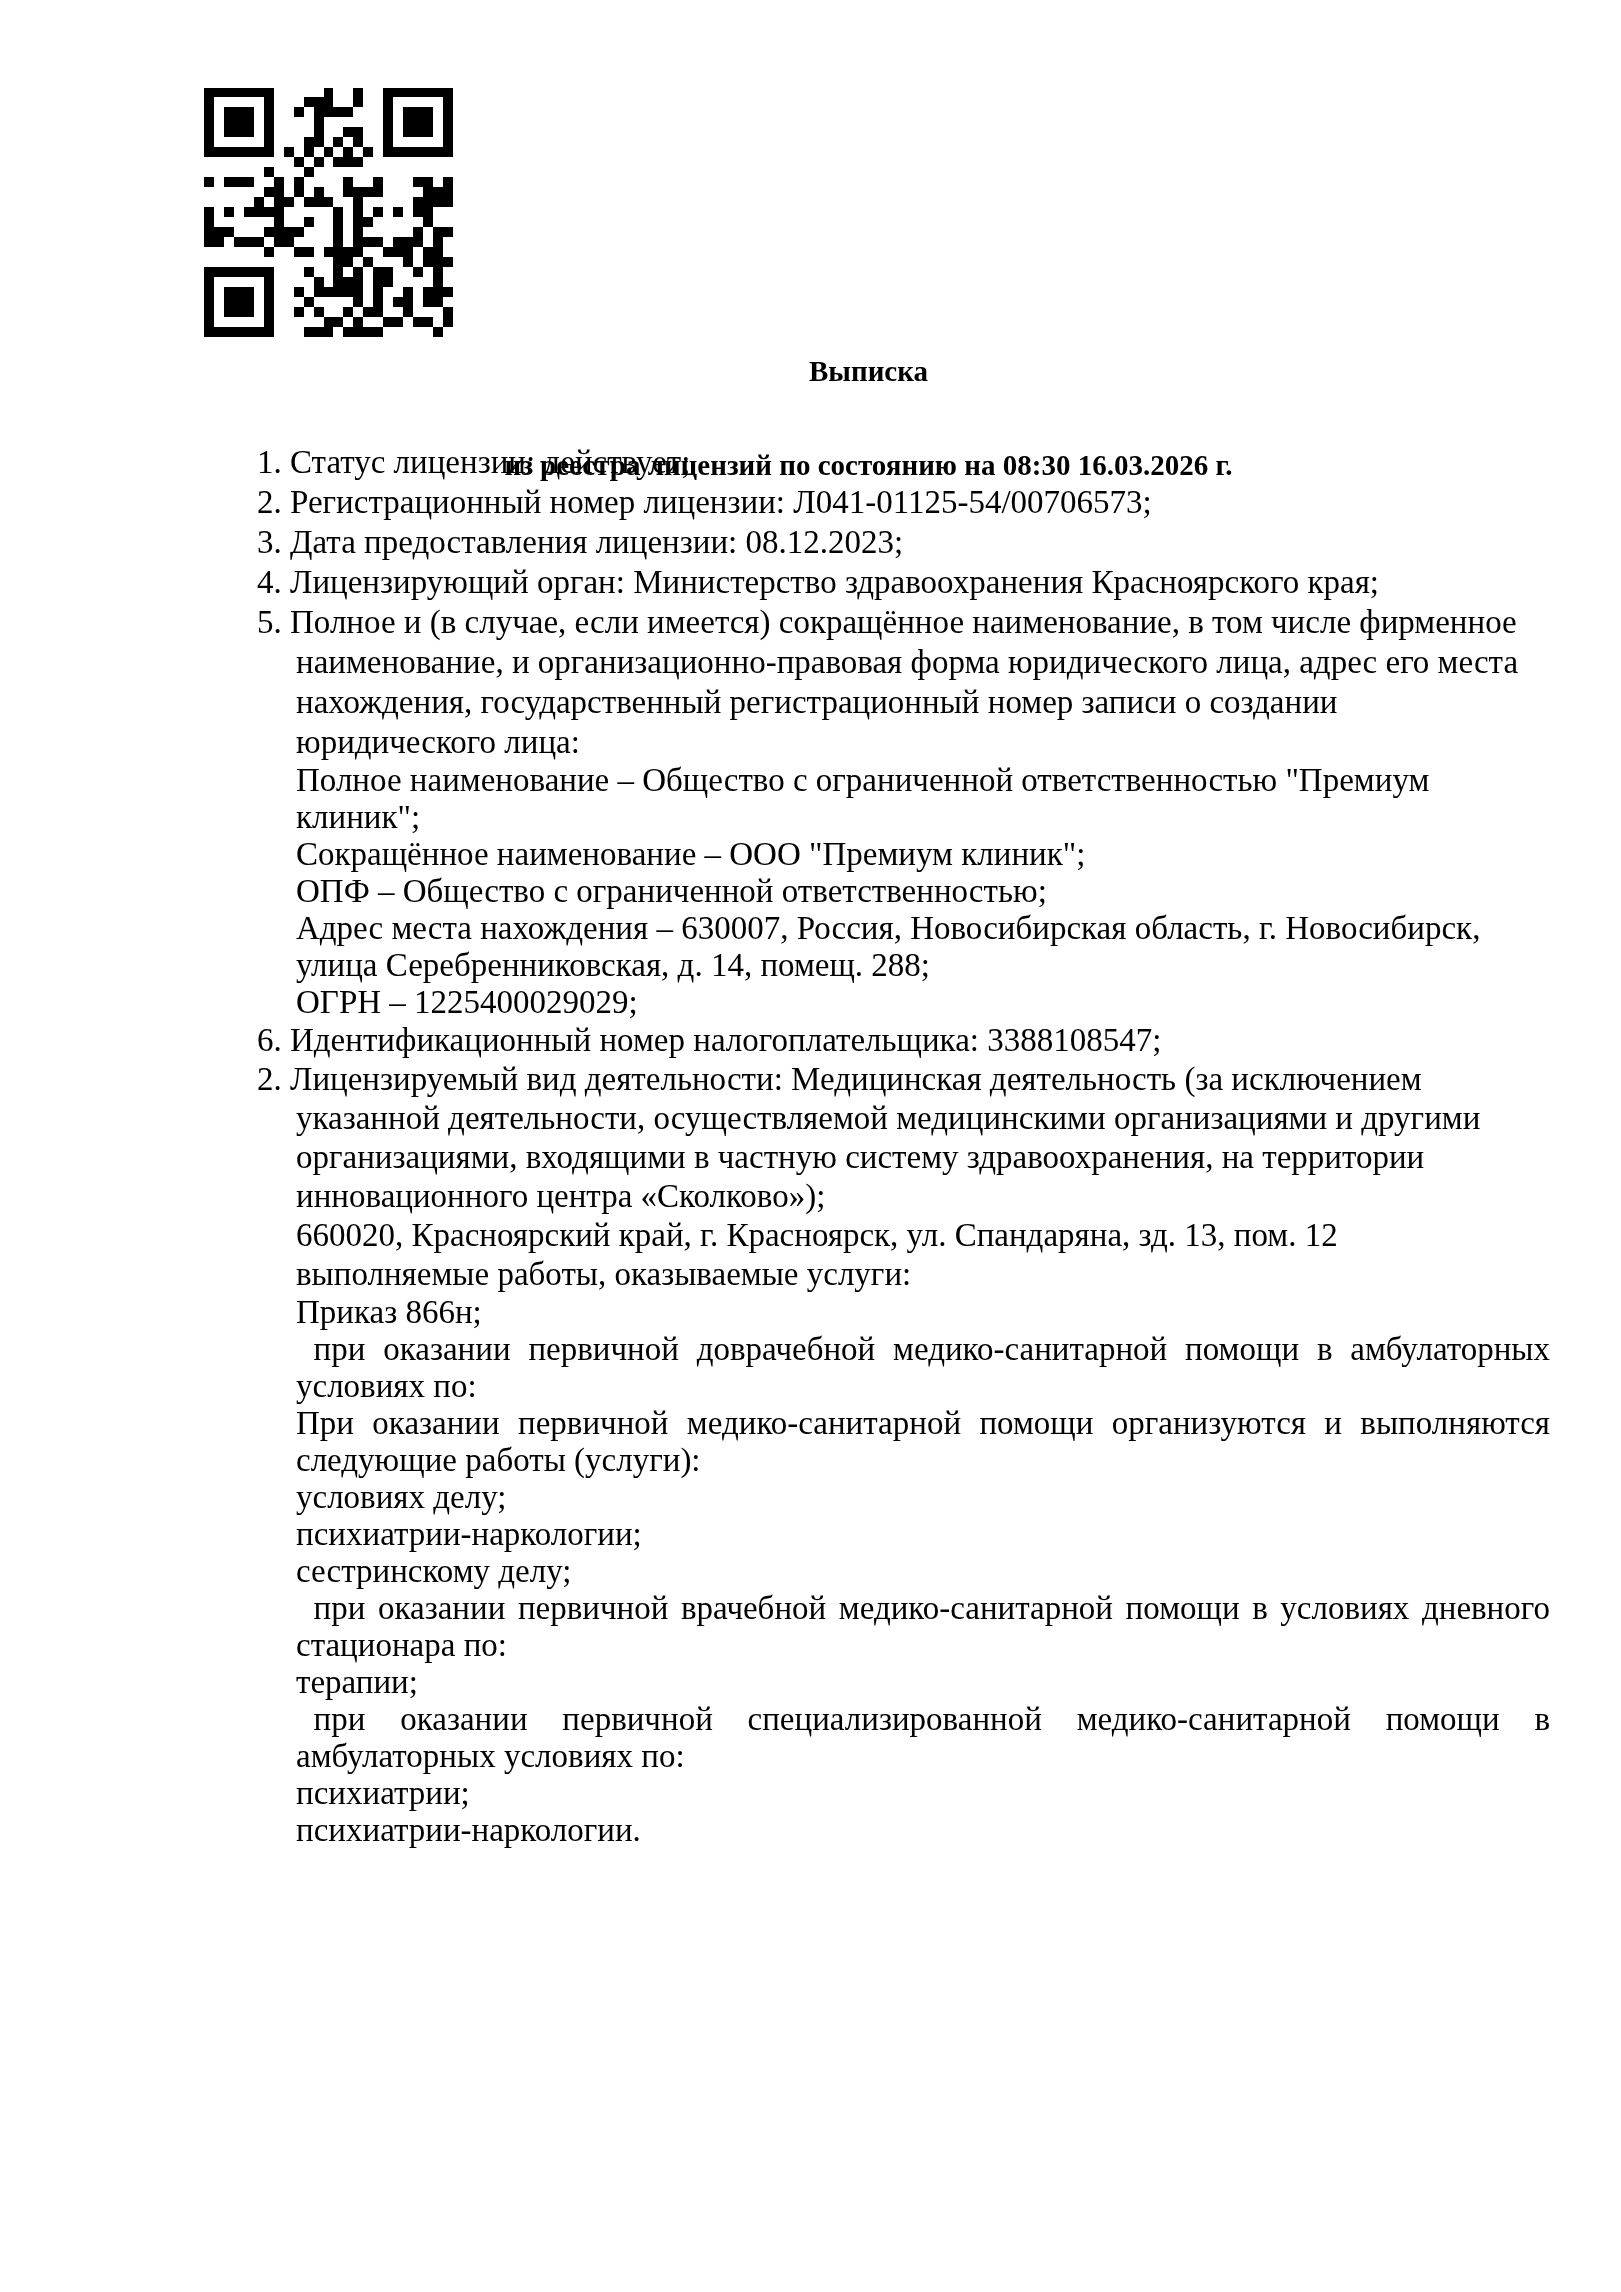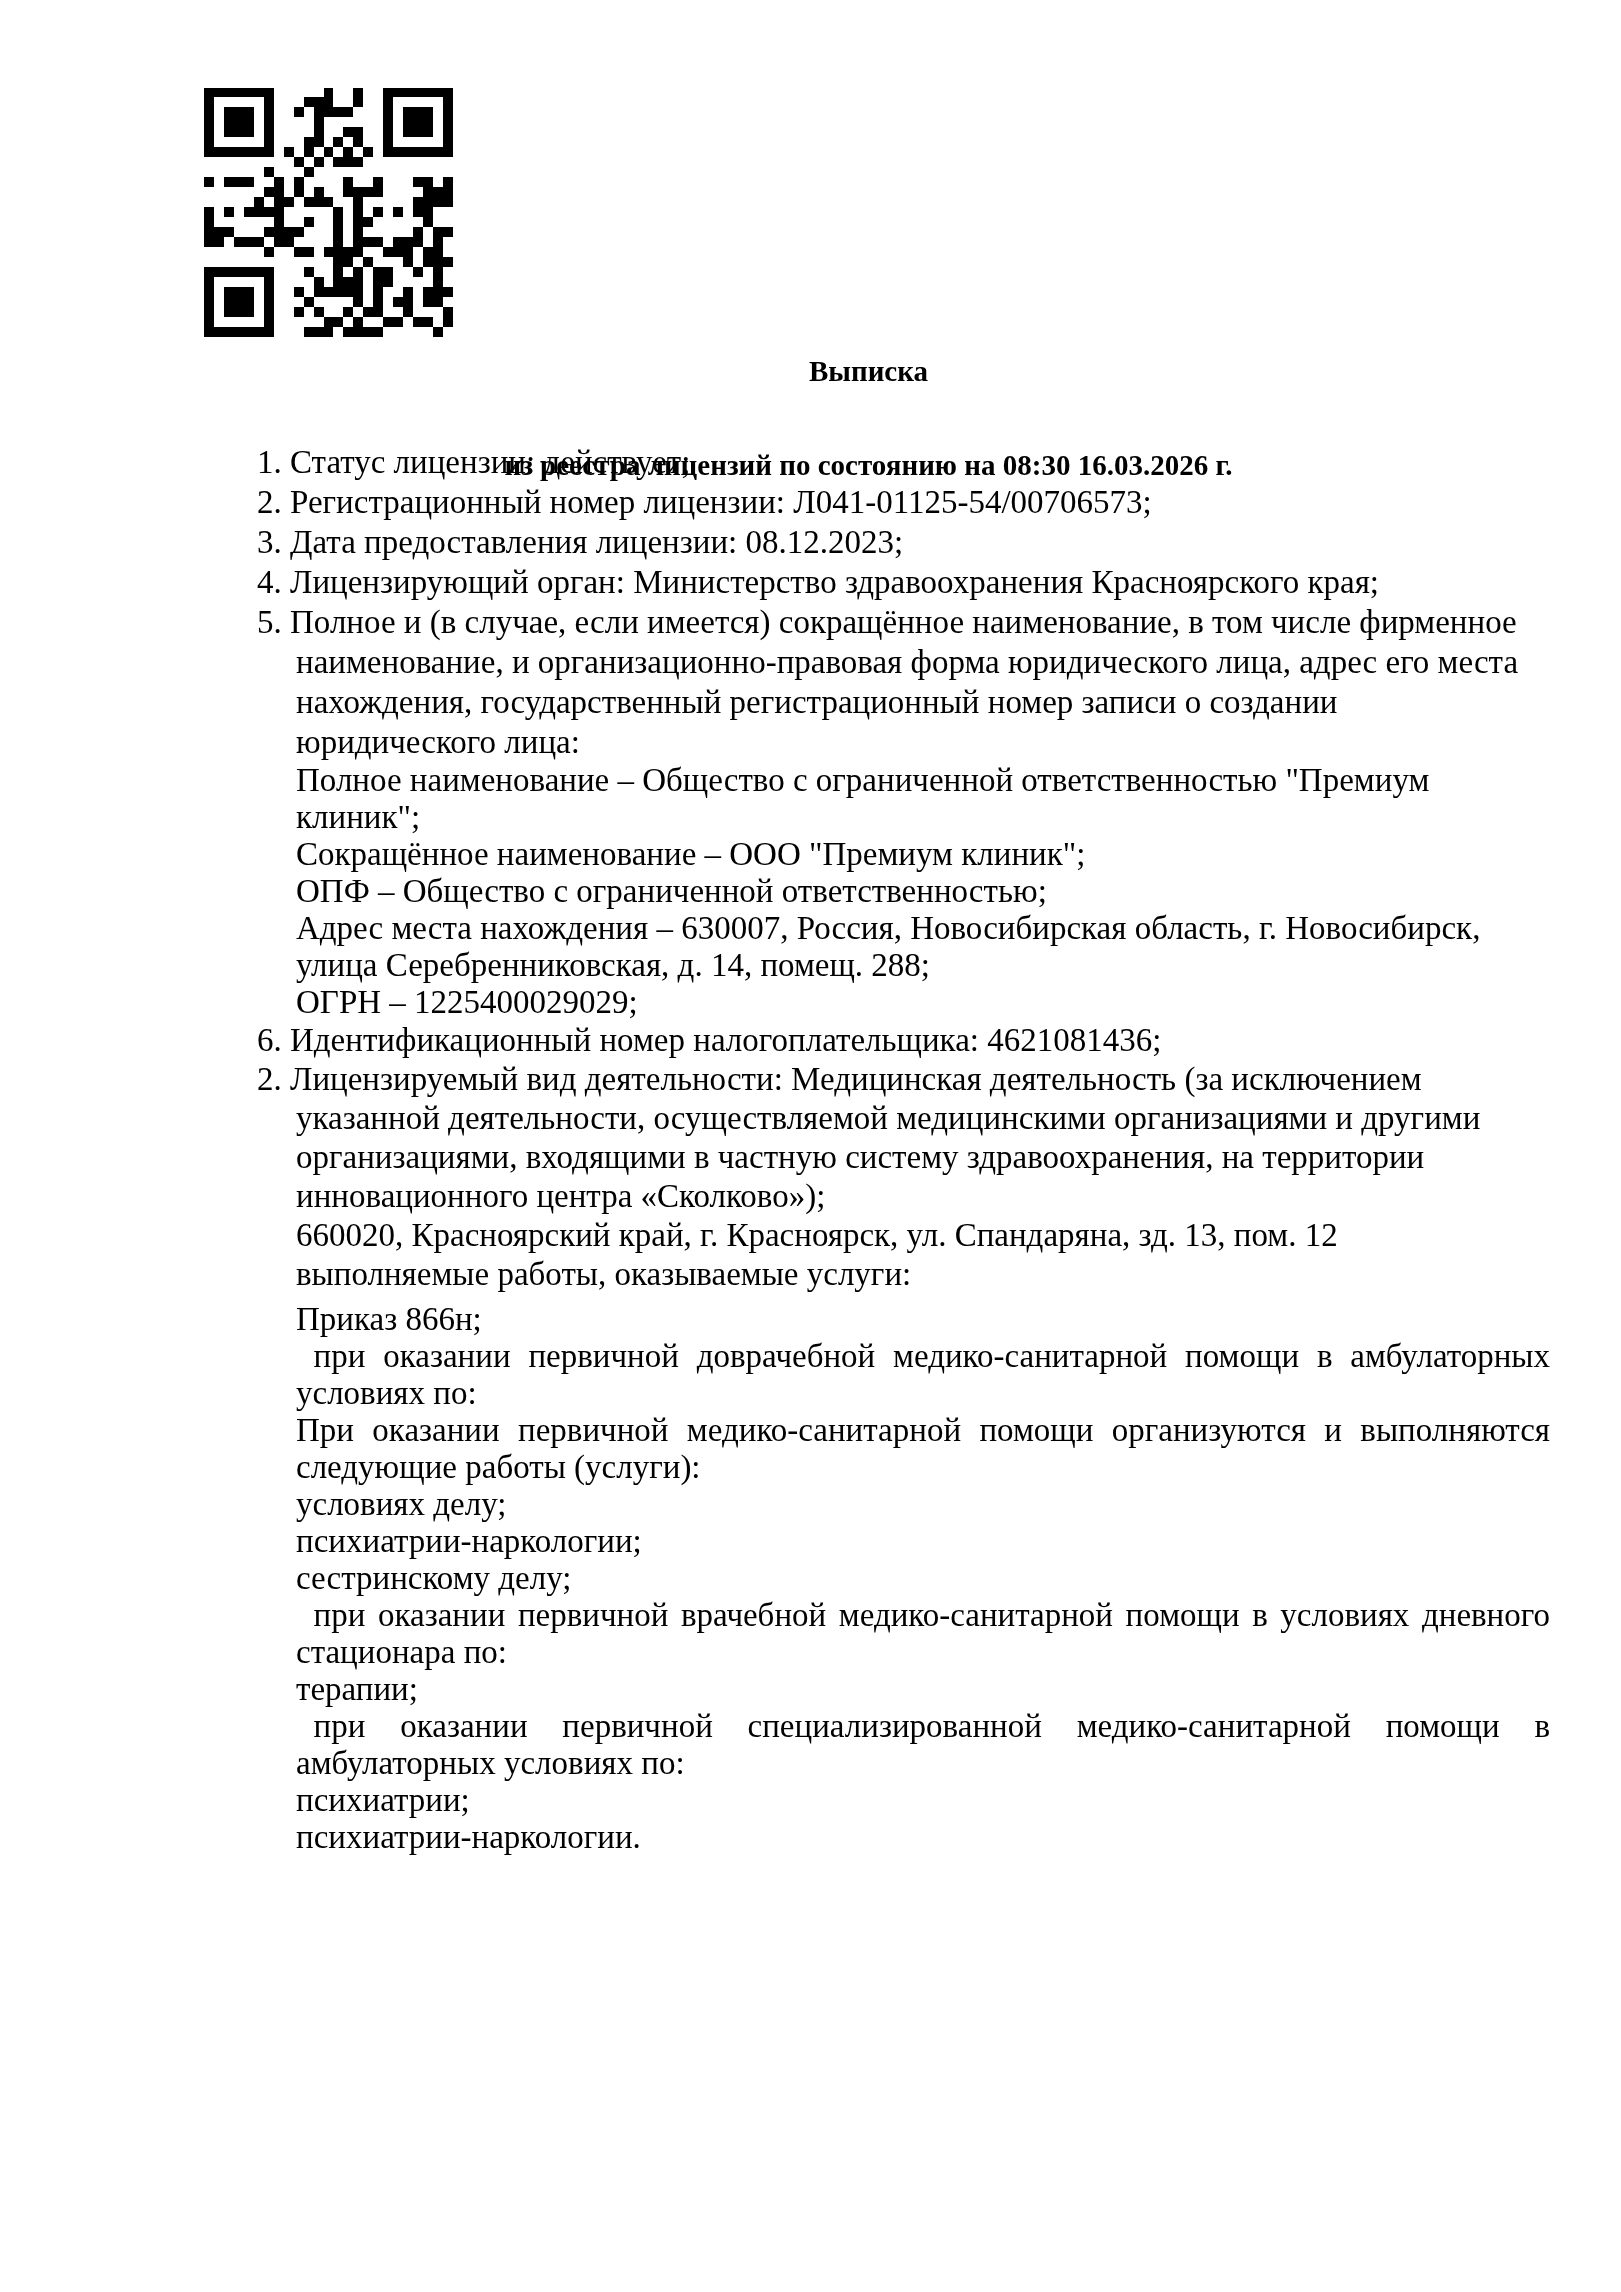--- a/index.html
+++ b/index.html
@@ -39,21 +39,21 @@
   .item6, .item7, .item8 { line-height: 39px; }
   .item6 { margin-top: 19.6px; }
   .item7 { margin-top: 27.4px; }
   .item8 { margin-top: 27.4px; }
 
   .company { line-height: 37px; margin-top: 3.9px; }
 
   .address   { margin-top: 24.5px; line-height: 39px; }
   .works-intro { line-height: 39px; }
 
-  .works { line-height: 37px; margin-top: 7px; }
+  .works { line-height: 37px; }
   .lvl1 { margin-left: 19.6px; }   
   .spec { margin-left: 54px; }   
 
   .jpara { margin-left: 19.6px; }
   .jline { display: block; text-align: justify; text-align-last: justify; }
   .jline.ind { padding-left: 17.6px; }
 </style>
 </head>
 <body>
 
@@ -362,21 +362,21 @@
 нахождения, государственный регистрационный номер записи о создании
 юридического лица:</p>
 
     <p class="company pre">Полное наименование – Общество с ограниченной ответственностью "Премиум клиник";
 Сокращённое наименование – ООО "Премиум клиник";
 ОПФ – Общество с ограниченной ответственностью;
 Адрес места нахождения – 630007, Россия, Новосибирская область, г. Новосибирск,
 улица Серебренниковская, д. 14, помещ. 288;
 ОГРН – 1225400029029;</p>
 
-    <p class="item item6">6. Идентификационный номер налогоплательщика: 4621081436;</p>
+    <p class="item item6">6. Идентификационный номер налогоплательщика: 3388108547;</p>
 
     <p class="item item7 pre">2. Лицензируемый вид деятельности: Медицинская деятельность (за исключением
 указанной деятельности, осуществляемой медицинскими организациями и другими
 организациями, входящими в частную систему здравоохранения, на территории
 инновационного центра «Сколково»);</p>
 
 
     <p class="address">660020, Красноярский край, г. Красноярск, ул. Спандаряна, зд. 13, пом. 12</p>
     <p class="works-intro">выполняемые работы, оказываемые услуги:</p>
 

